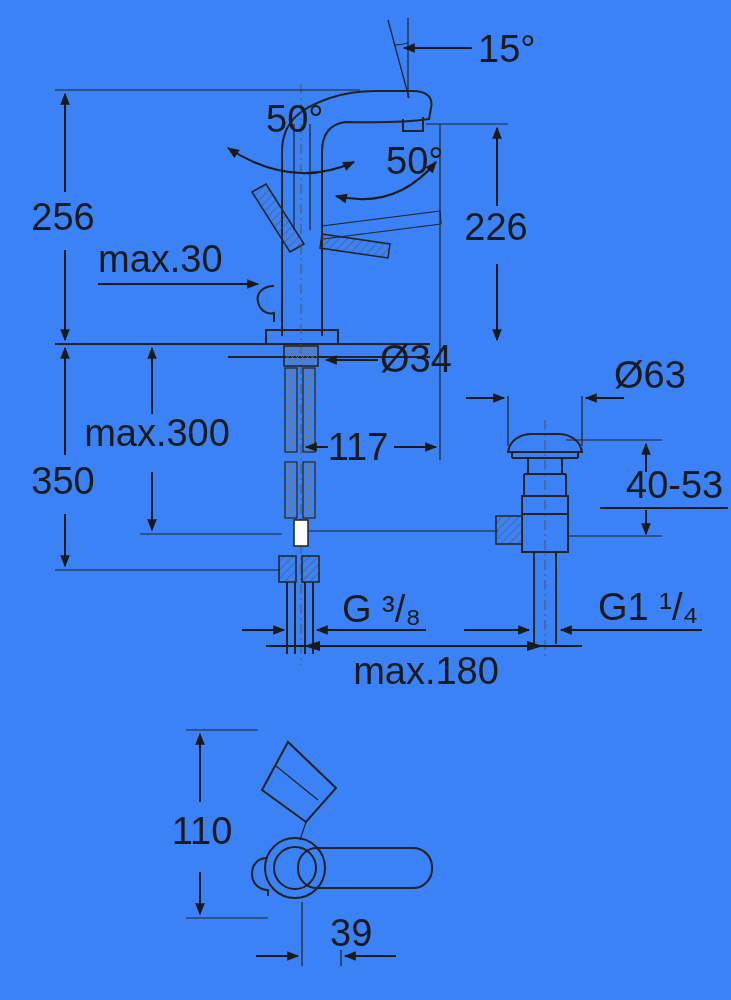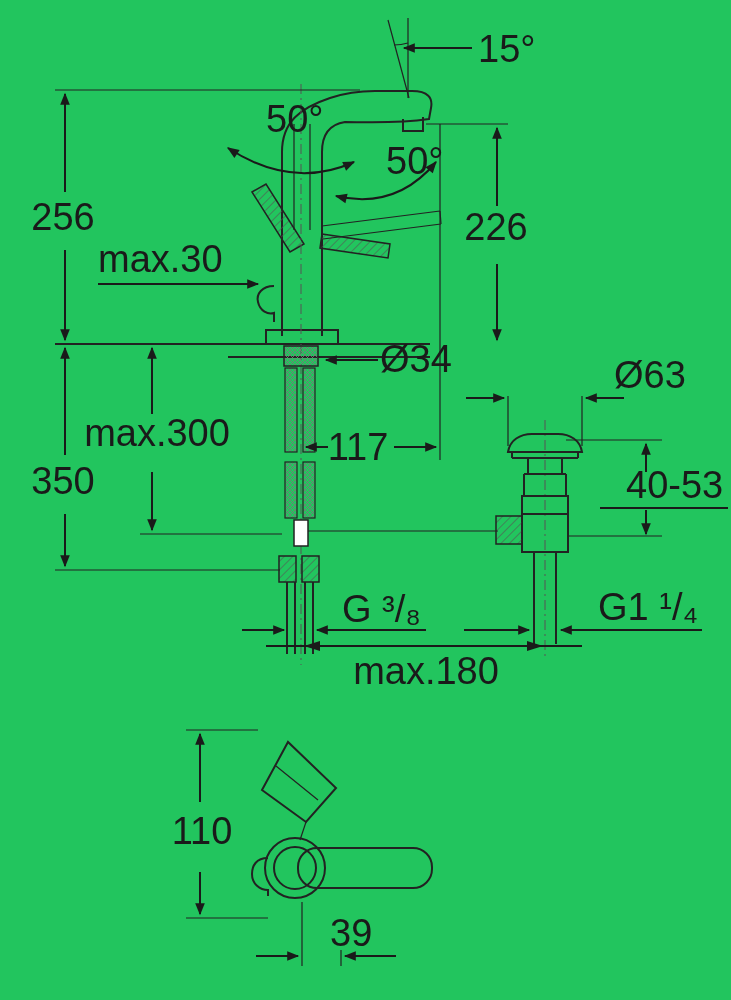--- a/index.html
+++ b/index.html
@@ -1,19 +1,19 @@
 <!DOCTYPE html>
 <html><head>
 <meta charset="utf-8">
 <style>
   html,body{margin:0;padding:0;background:#ffffff;}
   .canvas{
     position:relative;
     width:731px;height:1000px;
-    background:#22c55e;
+    background:#3b82f6;
     font-family:"Liberation Sans", sans-serif;
     overflow:hidden;
   }
   svg{display:block;}
   text{
     font-family:"Liberation Sans", sans-serif;
     font-size:38px;
     fill:#1a1a1a;
   }
   .obj{stroke:#222;stroke-width:2;fill:none;}

